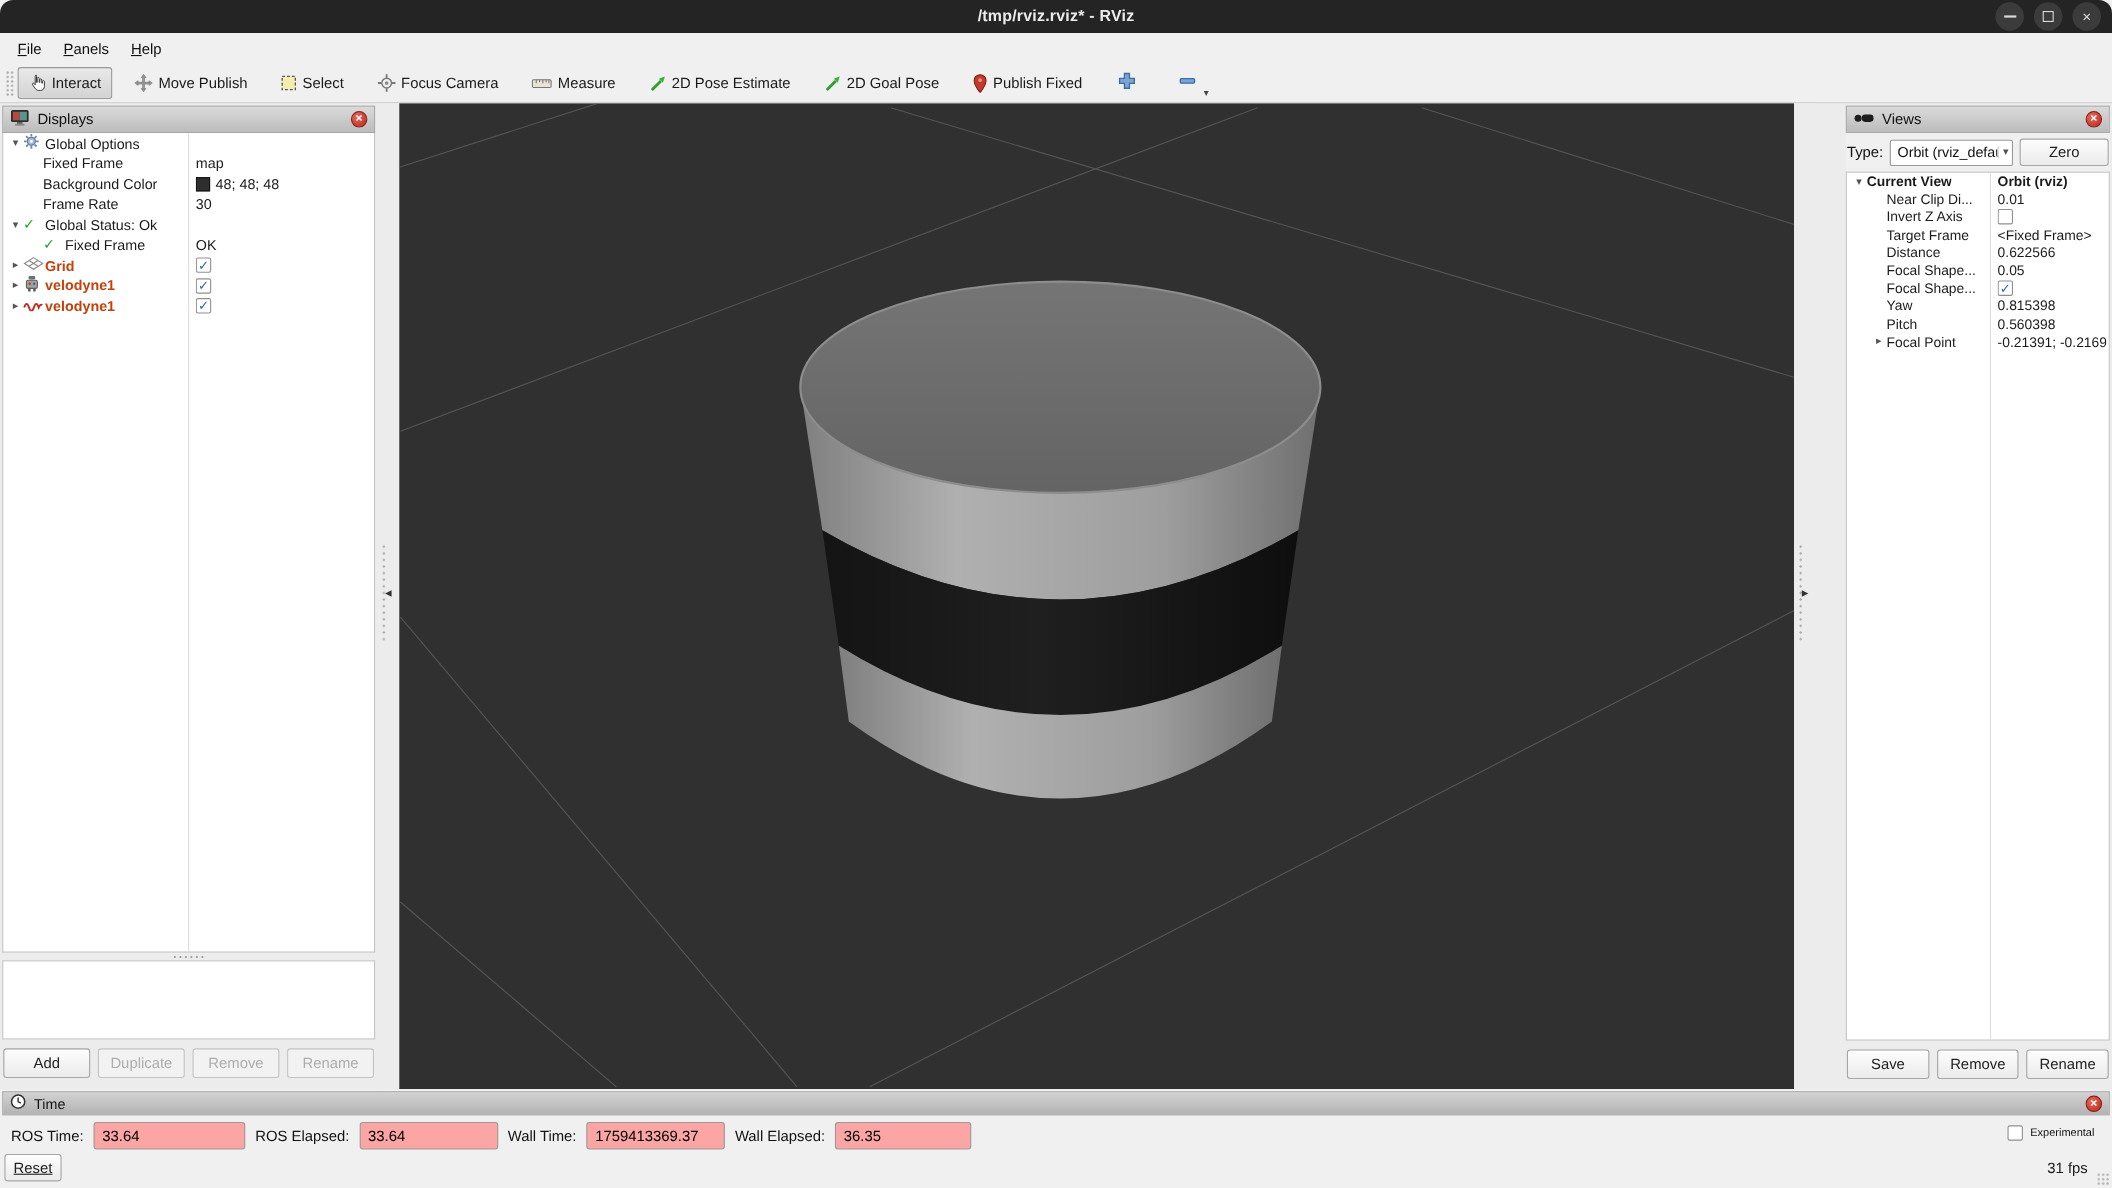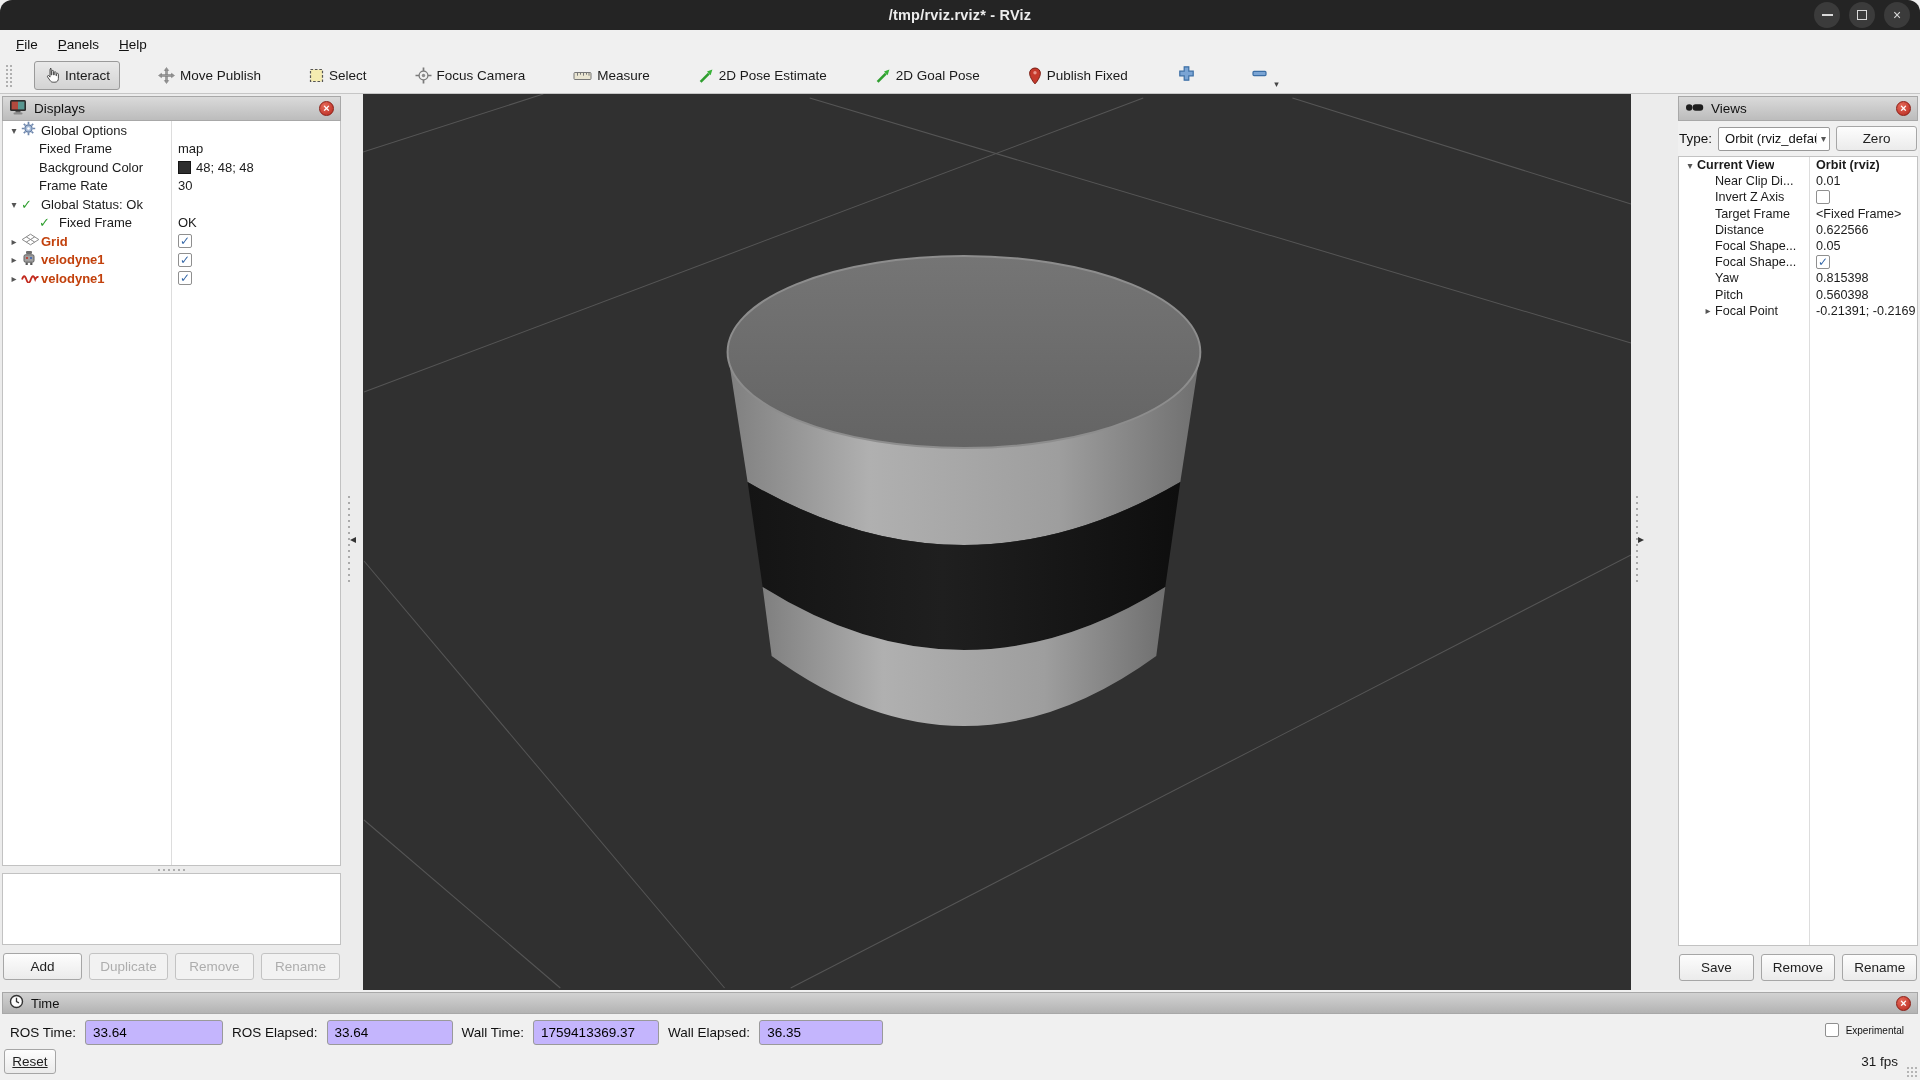--- a/index.html
+++ b/index.html
@@ -29,21 +29,21 @@
   .menubar {
     height:28px; background:#f0f0f0; display:flex; align-items:center;
     padding-left:6px; font-size:13.5px; color:#111;
   }
   .menu-item { padding:3px 10px; }
   .menu-item u { text-decoration:underline; }
 
   
   .toolbar {
     height:36px; background:#f0f0f0; border-bottom:1px solid #c6c6c6;
-    display:flex; align-items:center; padding-left:2px;gap:18px;
+    display:flex; align-items:center; padding-left:2px;
   }
   .tb-handle {
     width:8px; height:24px; margin:0 3px;
     background-image:radial-gradient(circle, #b0b0b0 1px, transparent 1.2px);
     background-size:4px 4px;
   }
   .tool {
     display:flex; align-items:center; gap:5px; padding:4px 9px; margin-right:10px;
     font-size:13.5px; color:#1a1a1a; border:1px solid transparent; border-radius:3px; height:29px;
   }
@@ -140,21 +140,21 @@
   
   .timepanel { height:90px; background:#f0f0f0; }
   .time-header {
     height:22px; margin:2px 2px 0 2px; background:linear-gradient(#d2d2d2,#b3b3b3);
     border:1px solid #a8a8a8; display:flex; align-items:center; gap:7px; padding:0 6px;
     font-size:13px; color:#111;
   }
   .time-fields { display:flex; align-items:center; gap:9px; padding:6px 10px 4px 10px; font-size:13.5px; color:#111; position:relative; }
   .tf-label { white-space:nowrap; }
   .tf-input {
-    height:25px; border:1px solid #9a9a9a; border-radius:3px; background:#c4b5fd;
+    height:25px; border:1px solid #9a9a9a; border-radius:3px; background:#fca5a5;
     display:flex; align-items:center; padding:0 7px; font-size:13.5px; color:#000;
   }
   .experimental { position:absolute; right:16px; top:9px; display:flex; align-items:center; gap:7px; font-size:10px; }
   .time-bottom { display:flex; align-items:center; justify-content:space-between; padding:0 14px 0 4px; }
   .reset-btn { width:52px; height:25px; flex:none;text-decoration:underline; }
   .fps { font-size:13.5px; color:#1a1a1a; margin-right:8px; }
   .resize-grip {
     position:absolute; right:2px; bottom:2px; width:12px; height:12px;
     background-image:radial-gradient(circle,#b5b5b5 1px,transparent 1.2px); background-size:4px 4px;
   }

